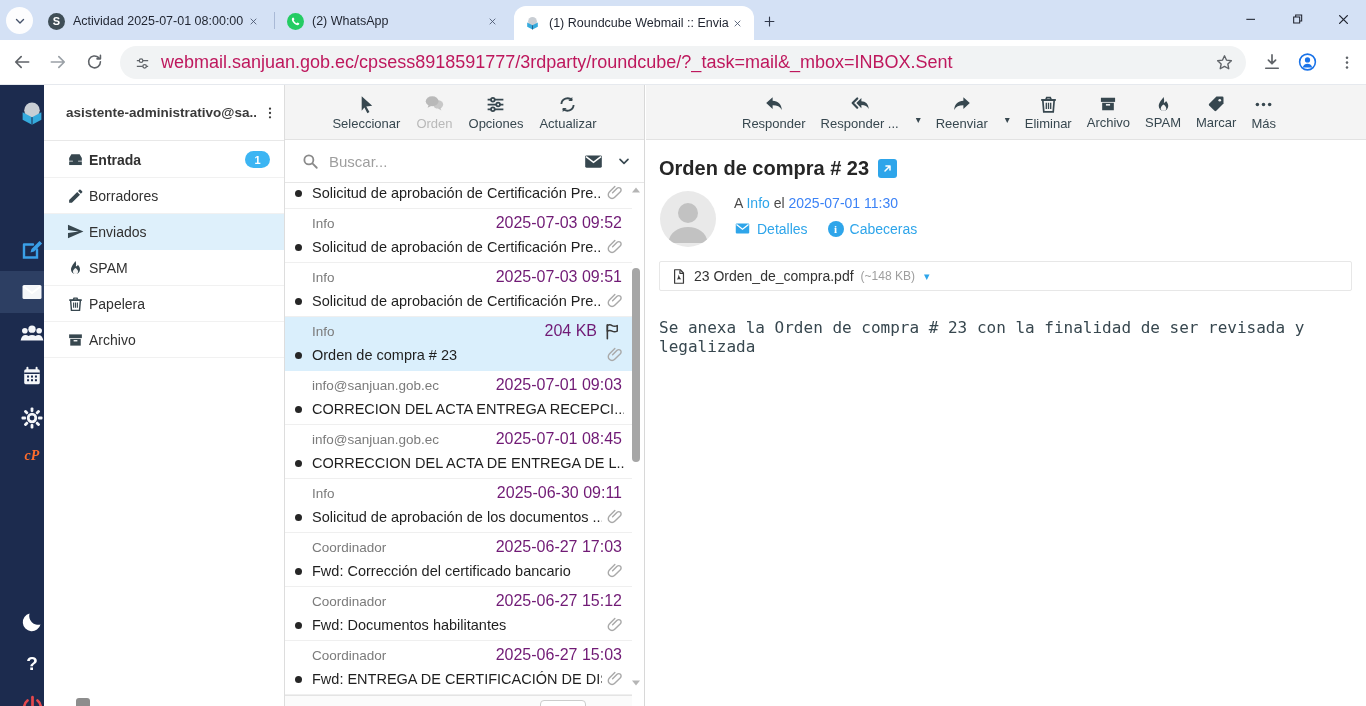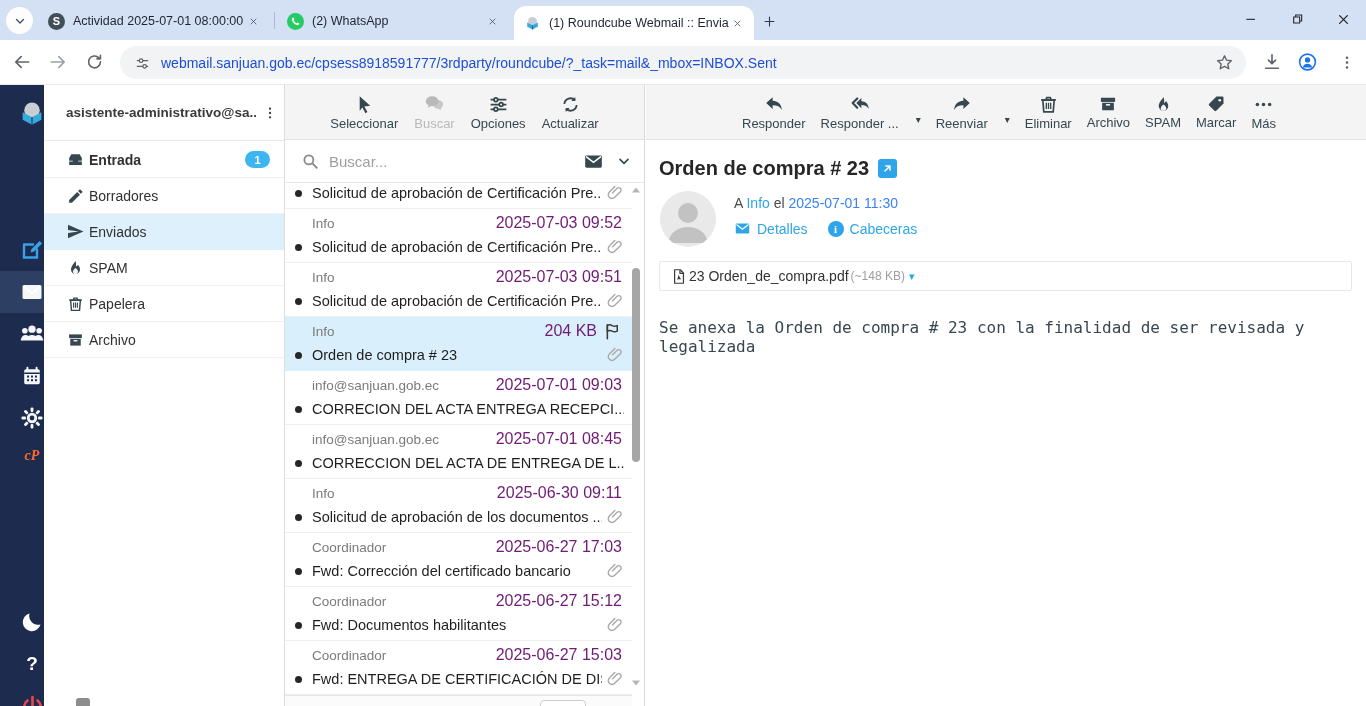--- a/index.html
+++ b/index.html
@@ -25,21 +25,21 @@
   .win-btn { position:absolute; top:0; width:46px; height:38px; display:flex; align-items:center; justify-content:center; color:#202430; }
   .fav-dark { width:17px; height:17px; border-radius:50%; background:#3f4e57; color:#fff; font-size:11px; font-weight:bold;
     display:flex; align-items:center; justify-content:center; }
   .fav-wa { width:17px; height:17px; border-radius:50%; background:#24cc63; display:flex; align-items:center; justify-content:center; }
 
   
   #urlrow { position:absolute; left:0; top:40px; width:1366px; height:45px; background:#ffffff; border-bottom:1px solid #e6e9ee; }
   .nav-ic { position:absolute; top:50%; transform:translateY(-50%); color:#5f6368; }
   #omnibox { position:absolute; left:120px; top:6px; width:1126px; height:33px; background:#f1f3f4; border-radius:17px;
     display:flex; align-items:center; padding:0 12px 0 14px; }
-  #omnibox .url-text { font-size:14px; color:#1d4ed8; border:none; background:transparent; outline:none; flex:1; font-family:"Liberation Sans", sans-serif; }
+  #omnibox .url-text { font-size:18px; color:#be185d; border:none; background:transparent; outline:none; flex:1; font-family:"Liberation Sans", sans-serif; }
   .right-ic { position:absolute; top:50%; transform:translateY(-50%); color:#5f6368; }
 
   
   #app { position:absolute; left:0; top:85px; width:1366px; height:621px; }
 
   
   #appbar { position:absolute; left:0; top:0; width:44px; height:621px; background:#1c2b4e; }
   .ab-item { position:absolute; left:0; width:64px; height:42px; display:flex; align-items:center; justify-content:center; color:#f4f6f9; }
   .ab-item.active { background:#2d3f63; }
   .cp-text { color:#ff6c2c; font-weight:bold; font-style:italic; font-size:14px; font-family:"Liberation Serif", serif; }
@@ -100,21 +100,21 @@
   #subject { font-size:20px; font-weight:bold; color:#262626; }
   .extlink { width:19px; height:19px; background:#2ea5ea; border-radius:3px; display:flex; align-items:center; justify-content:center; color:#fff; }
   #avatar { position:absolute; left:14px; top:50px; width:56px; height:56px; border-radius:50%; background:#e9e9e9; overflow:hidden; color:#c2c2c2; display:flex; align-items:center; justify-content:center; }
   #meta1 { position:absolute; left:88px; top:54px; font-size:14px; color:#4a4a4a; }
   #meta1 a { color:#2ea5ea; text-decoration:none; }
   #meta2 { position:absolute; left:88px; top:79px; display:flex; align-items:center; gap:8px; font-size:14px; }
   #meta2 .lnk { color:#2ea5ea; display:flex; align-items:center; gap:6px; }
   .info-circ { width:16px; height:16px; border-radius:50%; background:#2ea5ea; color:#fff; font-size:11px; font-weight:bold;
     display:flex; align-items:center; justify-content:center; font-family:"Liberation Serif", serif; }
   #attach-bar { position:absolute; left:13px; top:120px; width:693px; height:30px; border:1px solid #e7e7e7; border-radius:2px;
-    background:#fff; display:flex; align-items:center; padding:8px 10px; gap:2px; }
+    background:#fff; display:flex; align-items:center; padding:8px 10px; gap:7px; }
   #attach-name { font-size:14px; color:#333; }
   #attach-size { font-size:12px; color:#9e9e9e; }
   #attach-caret { color:#2ea5ea; font-size:11px; margin-left:2px; }
   #mailbody { position:absolute; left:13px; top:177px; font-family:"DejaVu Sans Mono", monospace; font-size:16px; color:#37474f; }
 </style>
 </head>
 <body>
 
 <svg width="0" height="0" style="position:absolute">
   <symbol id="i-chevd" viewBox="0 0 24 24">
@@ -518,21 +518,21 @@
         <div class="tb-btn">
           <svg class="ic" width="21" height="21">
               <use href="#i-pointer"></use>
             </svg>
           <span class="tb-label">Seleccionar</span>
         </div>
         <div class="tb-btn disabled">
           <svg class="ic" width="22" height="22">
               <use href="#i-bubbles"></use>
             </svg>
-          <span class="tb-label">Buscar</span>
+          <span class="tb-label">Orden</span>
         </div>
         <div class="tb-btn">
           <svg class="ic" width="21" height="21">
               <use href="#i-sliders"></use>
             </svg>
           <span class="tb-label">Opciones</span>
         </div>
         <div class="tb-btn">
           <svg class="ic" width="21" height="21">
               <use href="#i-refresh"></use>

